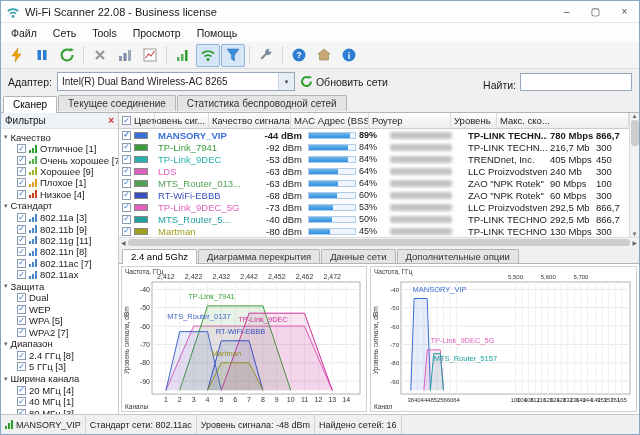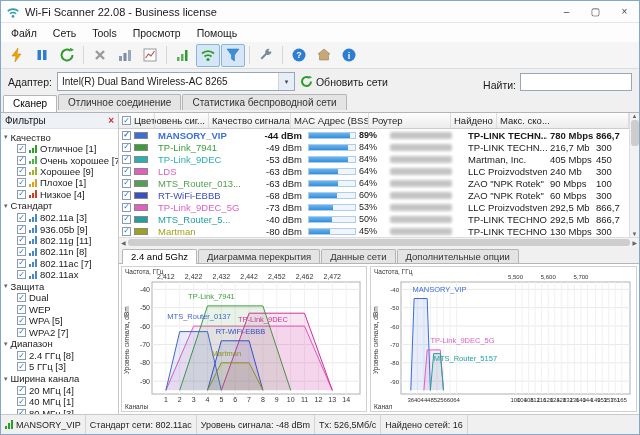--- a/index.html
+++ b/index.html
@@ -16,21 +16,21 @@
 .tbtn.active{background:#d6e6f6;border-color:#8ab4dc}
 .tsep{width:1px;height:18px;background:#d8d8d8;margin:0 3px;flex:none}
 .adapterbar{height:25px;display:flex;align-items:center;gap:5px;padding:0 7px;background:#f0f0f0;flex:none}
 .adapterbar label{font-size:10.5px}
 .combo{width:238px;height:19px;background:#fff;border:1px solid #97a7ba;display:flex;align-items:center}
 .combo .val{flex:1;padding:0 4px;font-size:10px;white-space:nowrap;overflow:hidden}
 .combo .arrow{width:16px;height:100%;display:flex;align-items:center;justify-content:center;background:#e8eef5;border-left:1px solid #ccd4de;font-size:7px;color:#446}
 .linklike{display:flex;align-items:center;gap:3px;font-size:10.5px}
 .find{margin-left:auto;display:flex;align-items:flex-end;gap:4px}
 .find input{width:112px;height:18px;border:1px solid #97a7ba;font-size:10.5px;padding:0 3px;font-family:inherit}
-.tabstrip{height:19px;display:flex;align-items:flex-start;padding-left:2px;background:#f0f0f0;border-bottom:1px solid #b5b5b5;flex:none}
+.tabstrip{height:19px;display:flex;align-items:center;padding-left:2px;background:#f0f0f0;border-bottom:1px solid #b5b5b5;flex:none}
 .tab{padding:2px 9px;font-size:10px;border:1px solid #b5b5b5;border-bottom:none;background:#e4e4e4;margin-right:1px;border-radius:2px 2px 0 0;color:#333;white-space:nowrap}
 .tab.active{background:#fff;position:relative;top:1px;padding-bottom:3px;color:#000}
 .content{flex:1;display:flex;overflow:hidden;background:#fff}
 .fpanel{width:118px;border-right:1px solid #c8c8c8;display:flex;flex-direction:column;background:#fff;flex:none}
 .fphead{height:16px;display:flex;align-items:center;justify-content:space-between;padding:0 4px;background:#eef2f6;border-bottom:1px solid #dde3ea;font-size:10px;flex:none}
 .fphead .fx{color:#d03030;font-weight:bold;font-size:10px}
 .ftree{flex:1;overflow:hidden;padding:2px 0 0 3px;font-size:9.5px}
 .fgroup{height:12px;display:flex;align-items:center;gap:3px;color:#222;white-space:nowrap}
 .fgroup .ar{font-size:7px;color:#666}
 .fitem{height:11.4px;display:flex;align-items:center;gap:3px;padding-left:13px;white-space:nowrap}
@@ -199,22 +199,22 @@
       <span>Обновить сети</span>
     </span>
     <div class="find">
       <label>Найти:</label>
       <input value="" style="">
     </div>
   </div>
 
   <div class="tabstrip">
     <span class="tab active">Сканер</span>
-    <span class="tab">Отличное соединение</span>
-    <span class="tab">Статистика беспроводной сети</span>
+    <span class="tab">Текущее соединение</span>
+    <span class="tab">Статистика беспроводной сетей</span>
   </div>
 
   <div class="content">
 
     <div class="fpanel">
       <div class="fphead">
         <span>Фильтры</span>
         <span class="fx">×</span>
       </div>
       <div class="ftree">
@@ -288,21 +288,21 @@
     <span class="fi-label">802.11a [3]</span>
   </div>
 
   <div class="fitem">
     <span class="cb">✓</span>
     <span class="fi-icon" style="display: inline-flex;">
               <i style="background: rgb(74, 134, 200);"></i>
               <i style="background: rgb(74, 134, 200);"></i>
               <i style="background: rgb(74, 134, 200);"></i>
             </span>
-    <span class="fi-label">936.05b [9]</span>
+    <span class="fi-label">802.11b [9]</span>
   </div>
 
   <div class="fitem">
     <span class="cb">✓</span>
     <span class="fi-icon" style="display: inline-flex;">
               <i style="background: rgb(74, 134, 200);"></i>
               <i style="background: rgb(74, 134, 200);"></i>
               <i style="background: rgb(74, 134, 200);"></i>
             </span>
     <span class="fi-label">802.11g [11]</span>
@@ -415,21 +415,21 @@
         <div class="table">
           <div class="thead">
             <span class="th c-color">
                 <span class="cb">✓</span>
                 <span>Цвет</span>
               </span>
             <span class="th c-signal">Уровень сиг...</span>
             <span class="th c-quality">Качество сигнала</span>
             <span class="th c-mac">MAC Адрес (BSSID)</span>
             <span class="th c-router">Роутер</span>
-            <span class="th c-speed">Найдено</span>
+            <span class="th c-speed">Уровень</span>
             <span class="th c-max">Макс. ско...</span>
           </div>
           <div>
   <div class="trow bold">
     <span class="td c-color">
                   <span class="cb">✓</span>
                   <span class="swatch" style="background: rgb(58, 111, 216);"></span>
                 </span>
     <span class="td c-ssid" style="color: rgb(58, 111, 216);">MANSORY_VIP</span>
     <span class="td c-signal">-44 dBm</span>
@@ -446,21 +446,21 @@
     <span class="td c-speed">780 Mbps</span>
     <span class="td c-max">866,7</span>
   </div>
 
   <div class="trow">
     <span class="td c-color">
                   <span class="cb">✓</span>
                   <span class="swatch" style="background: rgb(58, 157, 58);"></span>
                 </span>
     <span class="td c-ssid" style="color: rgb(58, 157, 58);">TP-Link_7941</span>
-    <span class="td c-signal">-49 dBm</span>
+    <span class="td c-signal">-92 dBm</span>
     <span class="td c-quality">
                   <span class="qbar">
                     <span class="qfill" style="width: 84%;"></span>
                   </span>
                   <span class="qtext">84%</span>
                 </span>
     <span class="td c-mac">
                   <span class="macblur"></span>
                 </span>
     <span class="td c-router">TP-LINK TECHN...</span>
@@ -477,21 +477,21 @@
     <span class="td c-signal">-53 dBm</span>
     <span class="td c-quality">
                   <span class="qbar">
                     <span class="qfill" style="width: 84%;"></span>
                   </span>
                   <span class="qtext">84%</span>
                 </span>
     <span class="td c-mac">
                   <span class="macblur"></span>
                 </span>
-    <span class="td c-router">Martman, Inc.</span>
+    <span class="td c-router">TRENDnet, Inc.</span>
     <span class="td c-speed">405 Mbps</span>
     <span class="td c-max">450</span>
   </div>
 
   <div class="trow">
     <span class="td c-color">
                   <span class="cb">✓</span>
                   <span class="swatch" style="background: rgb(224, 96, 192);"></span>
                 </span>
     <span class="td c-ssid" style="color: rgb(224, 96, 192);">LDS</span>
@@ -791,18 +791,17 @@
     <span class="seg">
         <span class="mini-signal">
           <i></i>
           <i></i>
           <i></i>
         </span>
         <span>MANSORY_VIP</span>
       </span>
     <span class="seg">Стандарт сети: 802.11ac</span>
     <span class="seg">Уровень сигнала: -48 dBm</span>
-    <span class="seg">Tx: 526,5Мб/с</span>
     <span class="seg">Найдено сетей: 16</span>
 
   </div>
 
 </div>
 
 </body></html>

